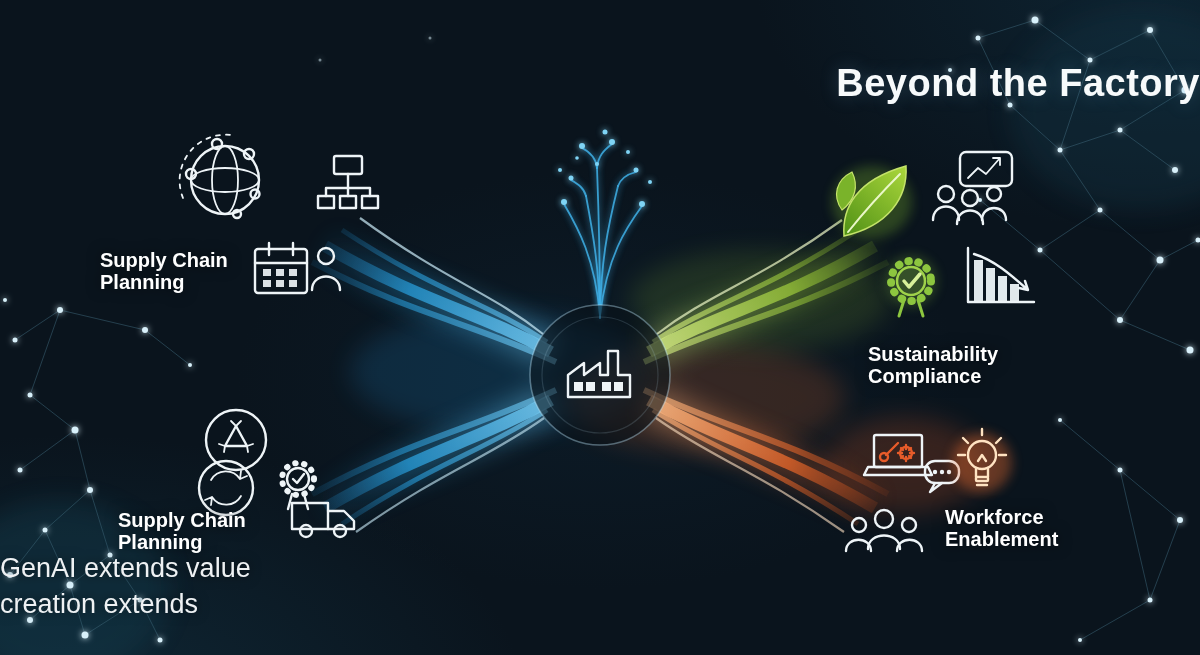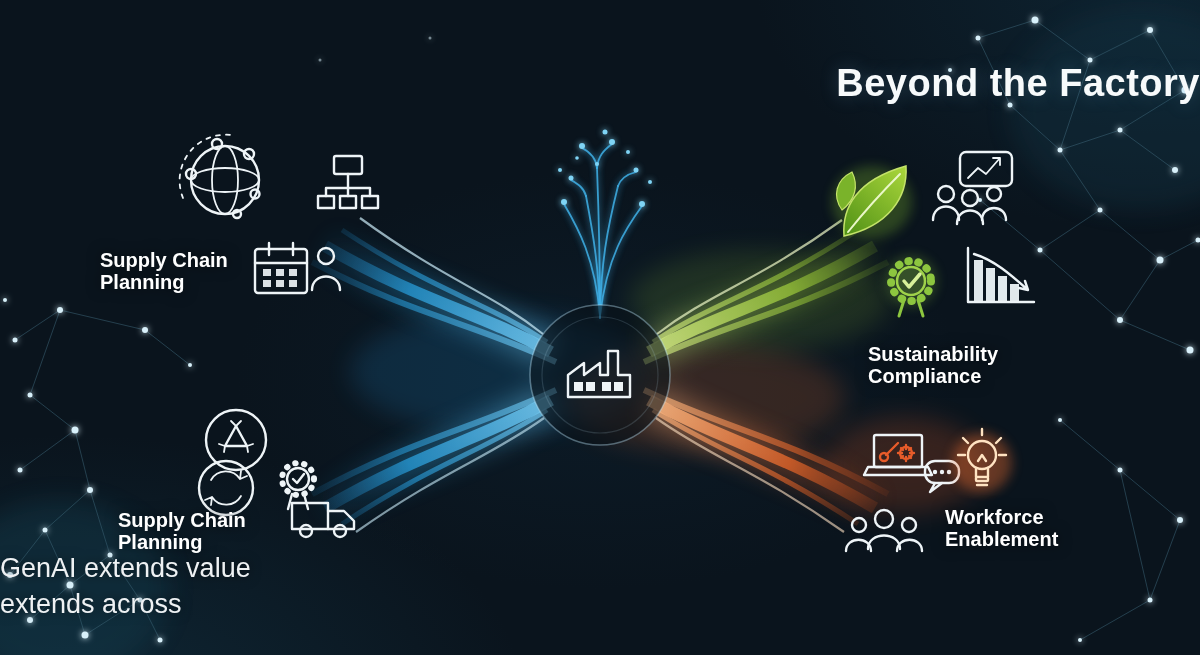--- a/index.html
+++ b/index.html
@@ -376,16 +376,16 @@
   <div>Compliance</div>
 </div>
 
 <div class="label label-br">
   <div>Workforce</div>
   <div>Enablement</div>
 </div>
 
 <div class="caption">
   <div>GenAI extends value</div>
-  <div>extends across</div>
+  <div>creation extends</div>
 </div>
 
 </div>
 
 </body></html>

